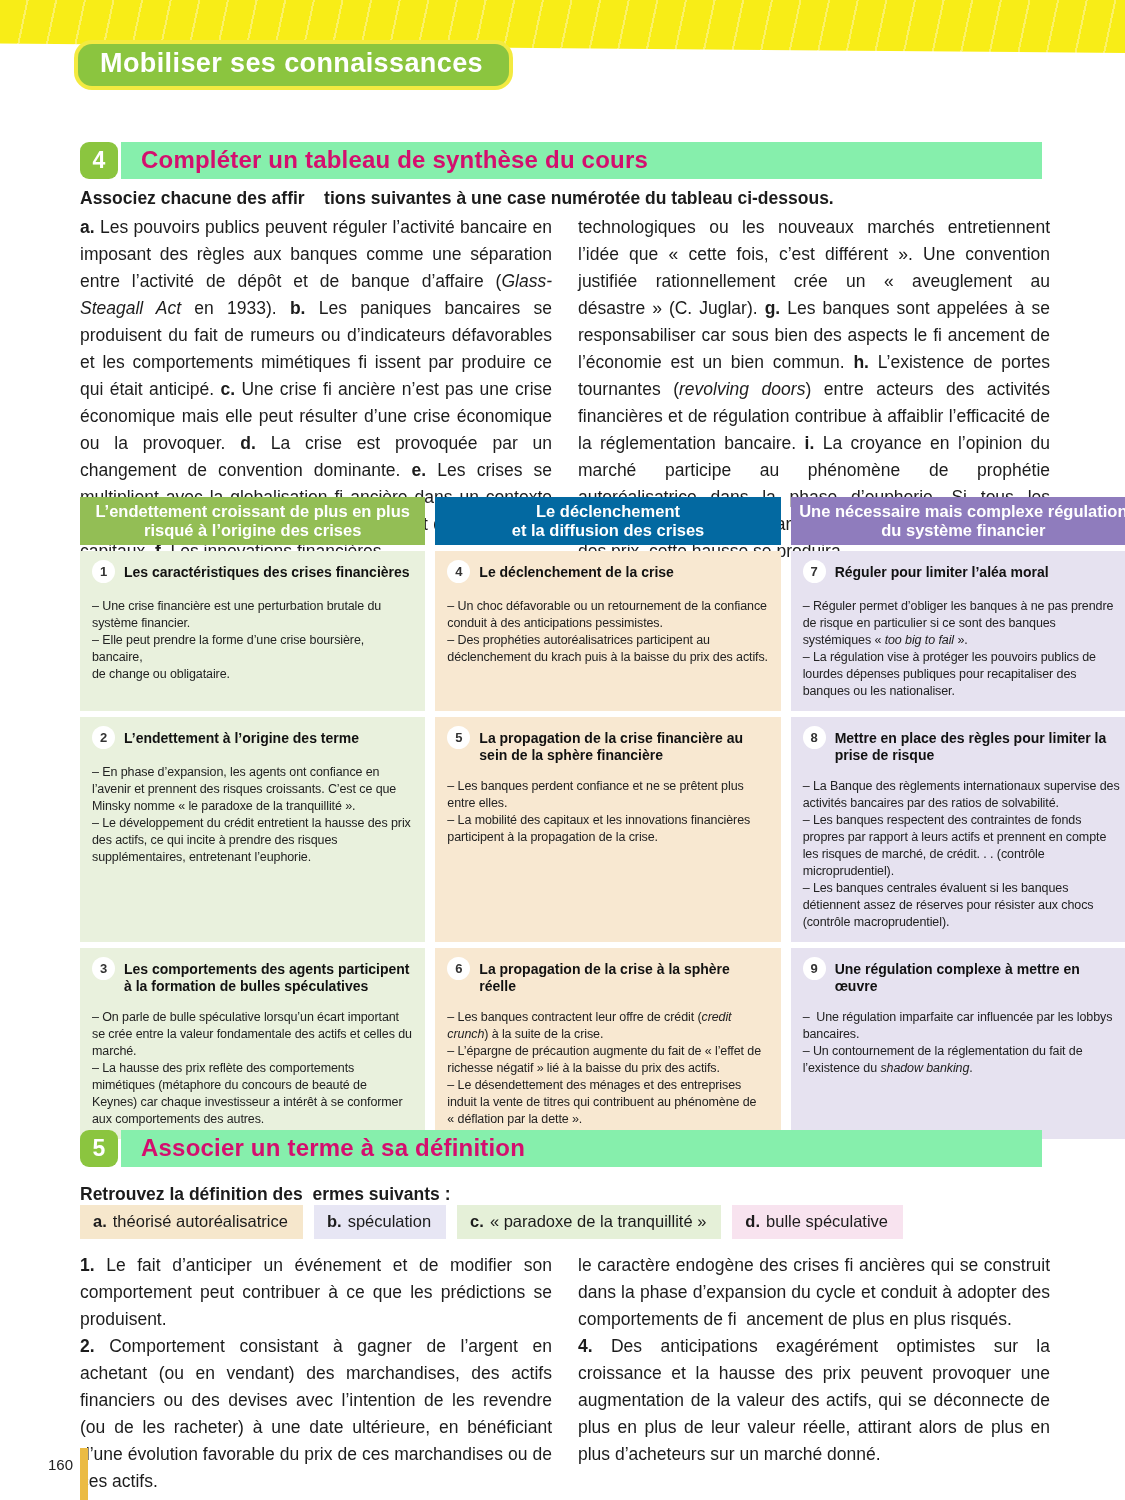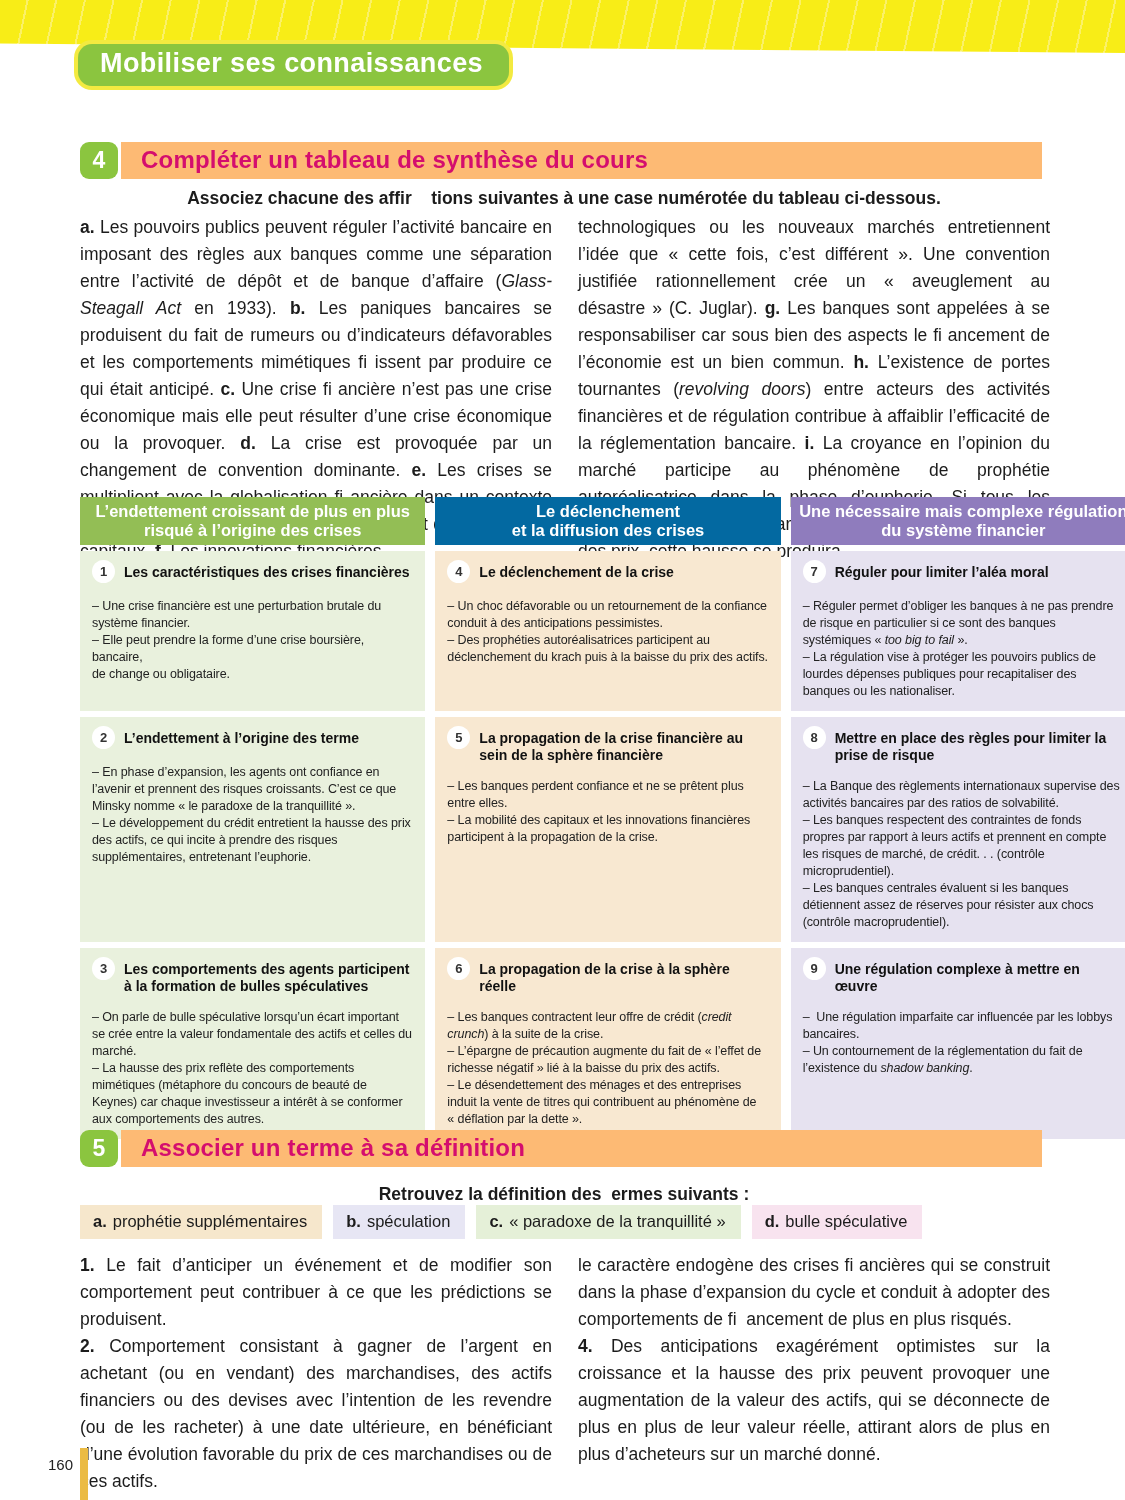--- a/index.html
+++ b/index.html
@@ -23,26 +23,26 @@
   }
 
   
   .ex { position:absolute; left:80px; display:flex; align-items:stretch; width:962px; }
   .badge {
     flex:0 0 38px; width:38px; height:37px; background:#8BC53F; border-radius:9px;
     color:#fff; font-weight:bold; font-size:23px;
     display:flex; align-items:center; justify-content:center;
   }
   .strip {
-    flex:1; background:#fdba74; margin-left:3px; display:flex; align-items:center;
+    flex:1; background:#86efac; margin-left:3px; display:flex; align-items:center;
     padding:0 16px 2px 20px;
   }
   .ex-title { color:#D40E6E; font-weight:bold; font-size:24px; letter-spacing:.2px; }
 
-  .intro { position:absolute; left:80px; width:968px; font-weight:bold; font-size:17.5px;text-align:center; }
+  .intro { position:absolute; left:80px; width:968px; font-weight:bold; font-size:17.5px; }
 
   
   .twocol {
     position:absolute; left:80px; width:970px;
     display:grid; grid-template-columns:1fr 1fr; column-gap:26px;
     font-size:17.5px; line-height:27px; text-align:justify;
   }
   .twocol i { font-style:italic; }
 
   
@@ -181,21 +181,21 @@
 <div class="ex" style="top:1130px;">
   <div class="badge">5</div>
   <div class="strip">
     <span class="ex-title">Associer un terme à sa définition</span>
   </div>
 </div>
 
 <div class="intro" style="top:1184px;">Retrouvez la définition des&nbsp;&nbsp;ermes suivants&nbsp;:</div>
 
 <div class="chips" style="top:1205px;">
-  <div class="chip chip-a"><b>a.</b><span>prophétie supplémentaires</span></div>
+  <div class="chip chip-a"><b>a.</b><span>théorisé autoréalisatrice</span></div>
   <div class="chip chip-b"><b>b.</b><span>spéculation</span></div>
   <div class="chip chip-c"><b>c.</b><span>«&nbsp;paradoxe de la tranquillité&nbsp;»</span></div>
   <div class="chip chip-d"><b>d.</b><span>bulle spéculative</span></div>
 </div>
 
 <div class="twocol" style="top:1252px;">
   <div><b>1.</b> Le fait d’anticiper un événement et de modifier son comportement peut contribuer à ce que les prédictions se produisent.<br><b>2.</b> Comportement consistant à gagner de l’argent en achetant (ou en vendant) des marchandises, des actifs financiers ou des devises avec l’intention de les revendre (ou de les racheter) à une date ultérieure, en bénéficiant d’une évolution favorable du prix de ces marchandises ou de ces actifs.<br><b>3.</b> Mécanisme économique théorisé par Hyman Minsky montrant</div>
   <div>le caractère endogène des crises fi&nbsp;ancières qui se construit dans la phase d’expansion du cycle et conduit à adopter des comportements de fi&nbsp; ancement de plus en plus risqués.<br><b>4.</b> Des anticipations exagérément optimistes sur la croissance et la hausse des prix peuvent provoquer une augmentation de la valeur des actifs, qui se déconnecte de plus en plus de leur valeur réelle, attirant alors de plus en plus d’acheteurs sur un marché donné.</div>
 </div>
 

